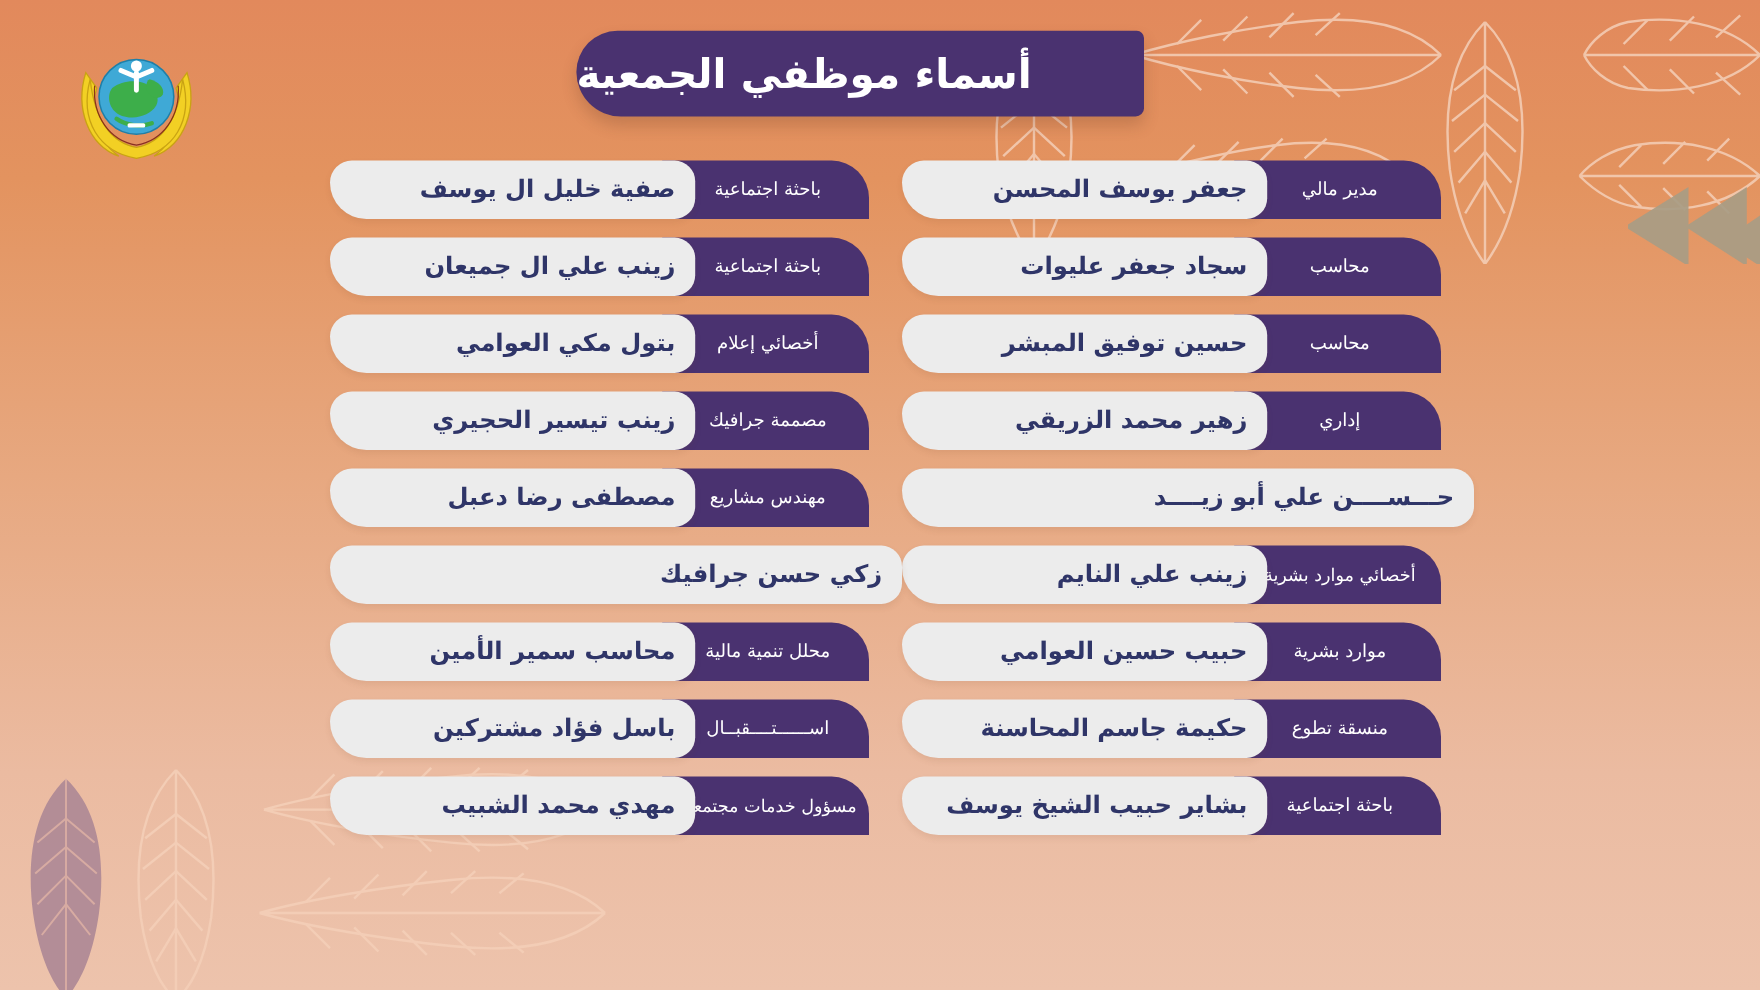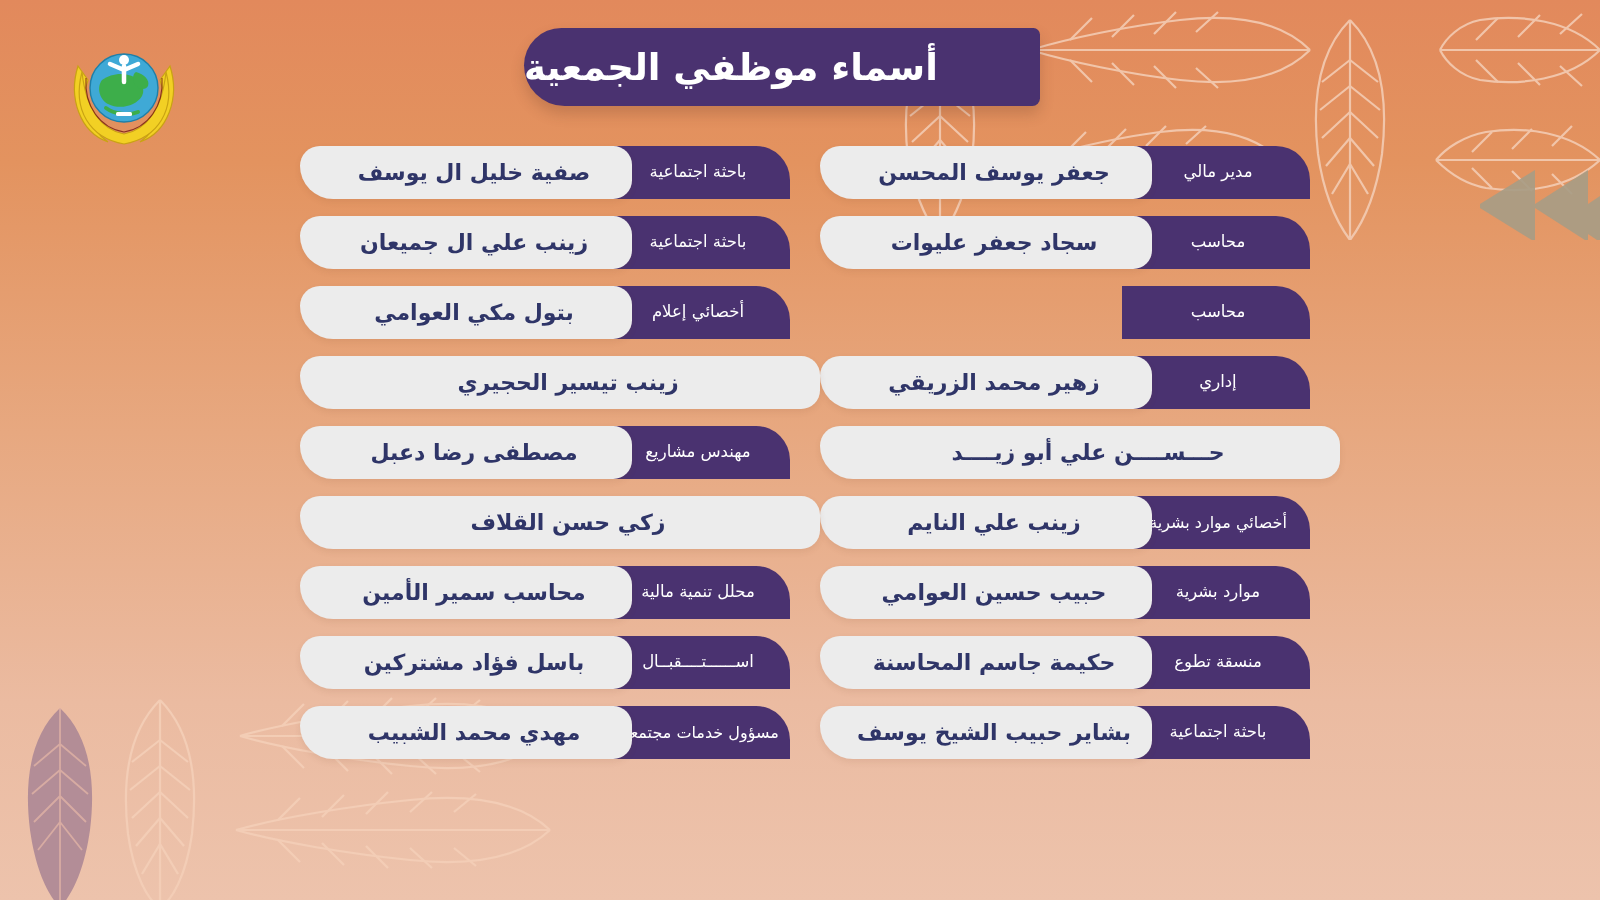--- a/index.html
+++ b/index.html
@@ -121,21 +121,20 @@
   
   .name-pill {
     position: relative;
     z-index: 2;
     flex: 1;
     margin-right: -30px;
     background: #ececec;
     border-radius: 36px 34px 34px 60px;
     display: flex;
     align-items: center;
-    justify-content: center;
     padding: 0 18px 0 34px;
     box-sizing: border-box;
     box-shadow: 0 3px 6px rgba(120, 70, 40, 0.10);
   }
   .name-pill .name-text {
     color: #2f3568;
     font-size: 22px;
     font-weight: bold;
     white-space: nowrap;
     direction: rtl;
@@ -263,20 +262,23 @@
           <span class="role-text">محاسب</span>
         </div>
         <div class="name-pill">
           <span class="name-text">سجاد جعفر عليوات</span>
         </div>
       </div>
       <div class="row">
         <div class="role-chip">
           <span class="role-text">محاسب</span>
         </div>
+        <div class="name-pill">
+          <span class="name-text">حسين توفيق المبشر</span>
+        </div>
       </div>
       <div class="row">
         <div class="role-chip">
           <span class="role-text">إداري</span>
         </div>
         <div class="name-pill">
           <span class="name-text">زهير محمد الزريقي</span>
         </div>
       </div>
       <div class="row">
@@ -337,35 +339,38 @@
       </div>
       <div class="row">
         <div class="role-chip">
           <span class="role-text">أخصائي إعلام</span>
         </div>
         <div class="name-pill">
           <span class="name-text">بتول مكي العوامي</span>
         </div>
       </div>
       <div class="row">
+        <div class="role-chip">
+          <span class="role-text">مصممة جرافيك</span>
+        </div>
         <div class="name-pill">
           <span class="name-text">زينب تيسير الحجيري</span>
         </div>
       </div>
       <div class="row">
         <div class="role-chip">
           <span class="role-text">مهندس مشاريع</span>
         </div>
         <div class="name-pill">
           <span class="name-text">مصطفى رضا دعبل</span>
         </div>
       </div>
       <div class="row">
         <div class="name-pill">
-          <span class="name-text">زكي حسن القلاف</span>
+          <span class="name-text">زكي حسن جرافيك</span>
         </div>
       </div>
       <div class="row">
         <div class="role-chip">
           <span class="role-text">محلل تنمية مالية</span>
         </div>
         <div class="name-pill">
           <span class="name-text">محاسب سمير الأمين</span>
         </div>
       </div>

